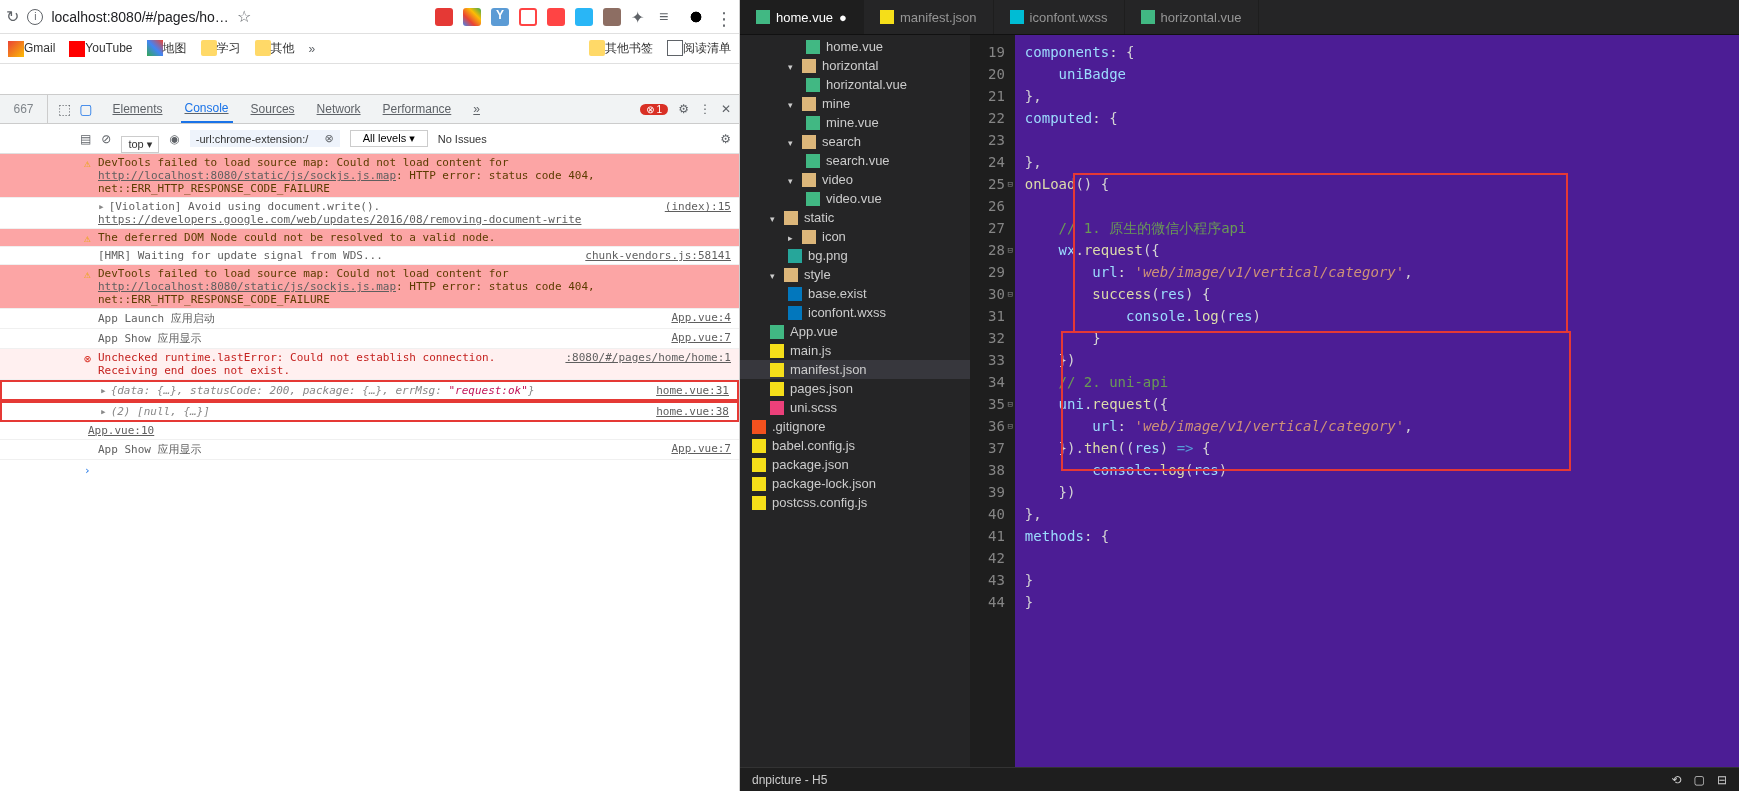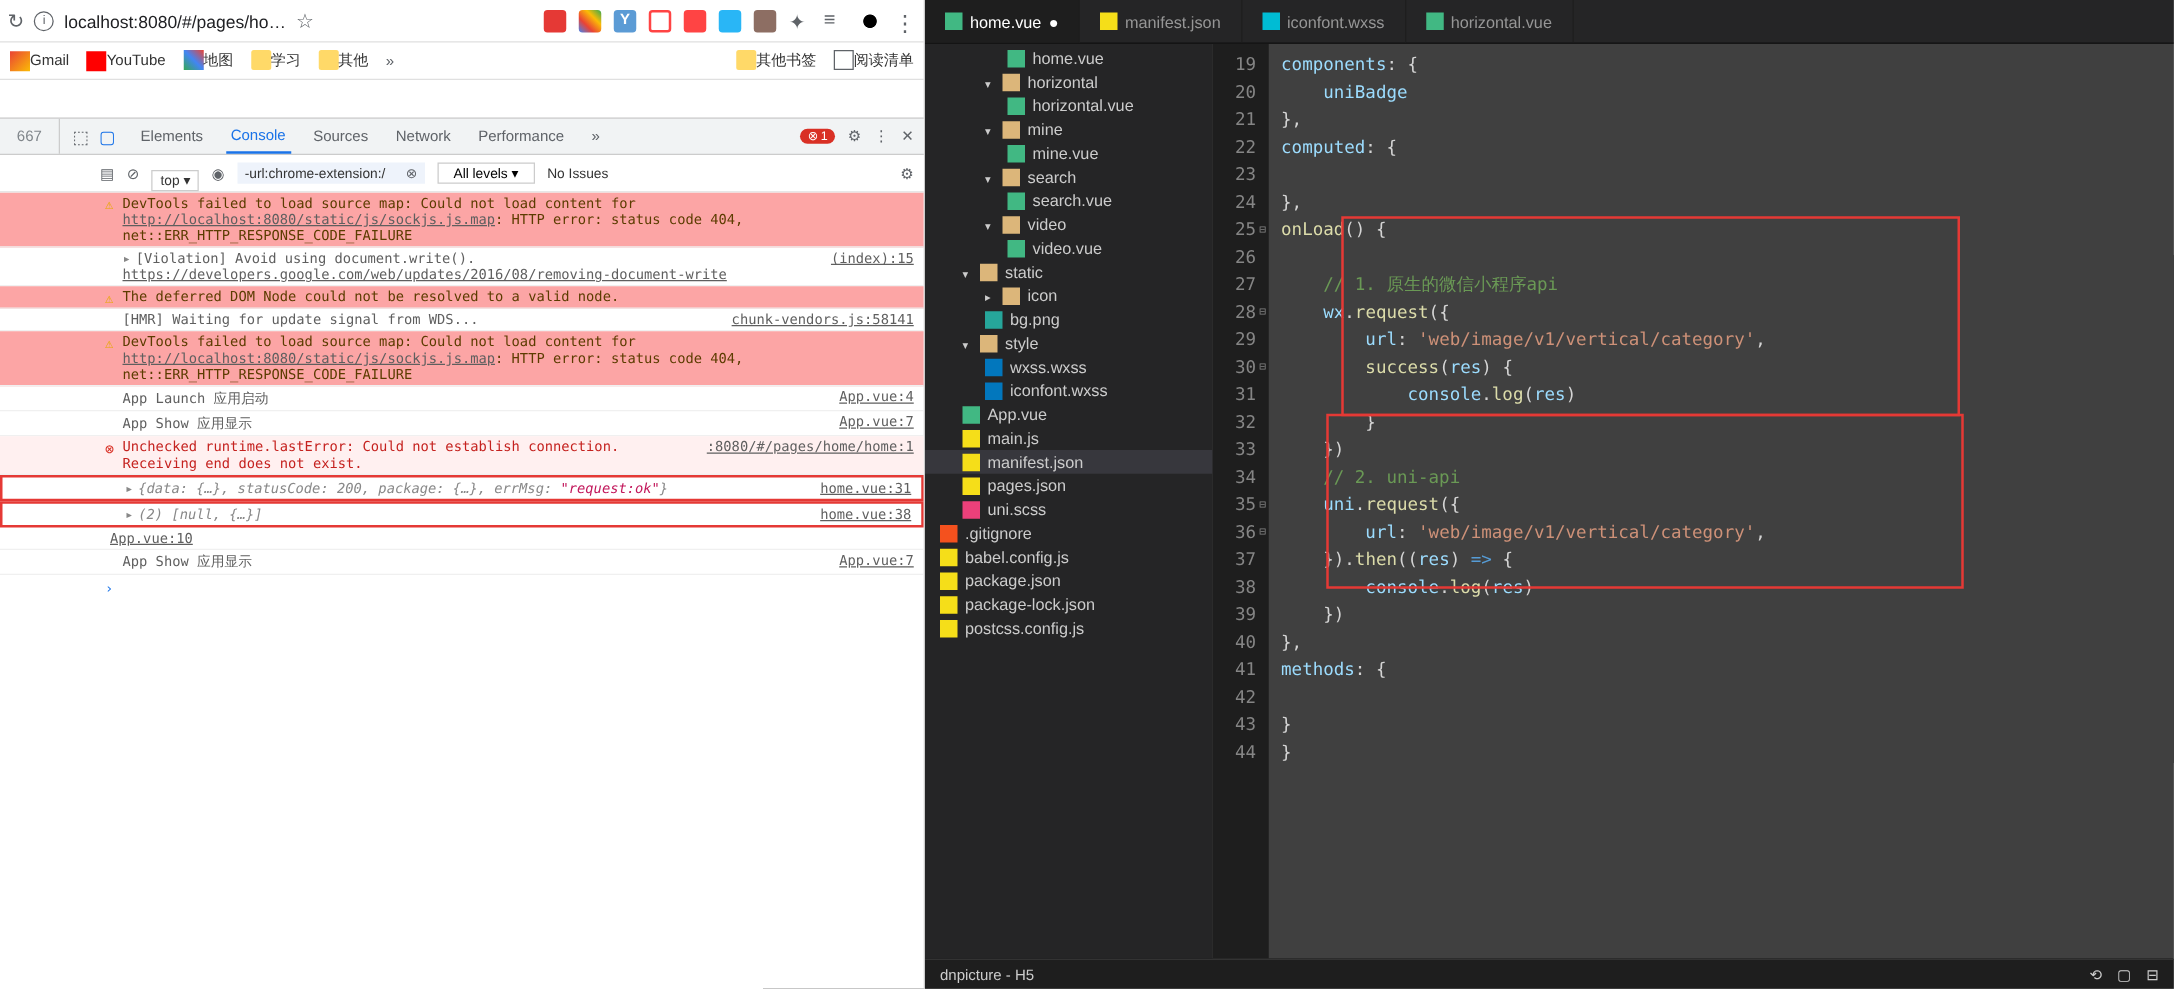--- a/index.html
+++ b/index.html
@@ -40,21 +40,21 @@
 .ico-read { border: 1px solid #5f6368; }
 
 
 .page-body { height: 30px; display:flex; align-items:center; padding-left: 30px; color:#666; font-size:12px; }
 
 
 .devtools-bar { height: 30px; display: flex; align-items: center; border-top: 1px solid #ccc; border-bottom: 1px solid #ccc; background: #f1f3f4; }
 .side-num { width: 48px; text-align: center; color: #80868b; font-size: 12px; border-right: 1px solid #ccc; height: 100%; display:flex; align-items:center; justify-content:center; }
 .dt-icons { display: flex; gap: 8px; padding: 0 10px; align-items: center; }
 .dt-icons span { color: #5f6368; font-size: 14px; }
-.dt-tabs { display: flex; gap: 14px; font-size: 12px; color: #5f6368; padding: 0 6px; height: 100%; align-items: center; }
+.dt-tabs { display: flex; gap: 14px; font-size: 12px; color: #5f6368; padding: 0 6px; height: 100%; align-items: center; text-decoration: underline; }
 .dt-tabs .tab { padding: 0 4px; height: 100%; display: flex; align-items: center; }
 .dt-tabs .tab.active { color: #1a73e8; border-bottom: 2px solid #1a73e8; }
 .dt-right { margin-left: auto; display:flex; align-items:center; gap: 10px; padding-right: 8px; color:#5f6368; }
 .err-badge { background:#d93025; color:#fff; border-radius:8px; padding: 0 6px; font-size:10px; display:flex; align-items:center; gap:2px; }
 
 
 .console-filter { height: 30px; display:flex; align-items:center; gap: 10px; padding: 0 8px 0 80px; border-bottom: 1px solid #e0e0e0; background:#fff; }
 .console-filter .btn { color:#5f6368; }
 .console-filter .ctx { border:1px solid #ccc; padding: 1px 6px; font-size:11px; color:#333;margin-top:12px; }
 .console-filter .eye { color:#5f6368; }
@@ -106,32 +106,32 @@
 .explorer .fico2 { width:14px; height:14px; display:inline-block; flex-shrink:0; }
 .fi-folder { background:#dcb67a; }
 .fi-vue { background:#41b883; }
 .fi-json { background:#f5de19; }
 .fi-js { background:#f5de19; }
 .fi-css { background:#0277bd; }
 .fi-img { background:#26a69a; }
 .fi-scss { background:#ec407a; }
 .fi-git { background:#f4511e; }
 
-.editor { flex:1; display:flex; background:#404040; font-family: Consolas, Menlo, monospace; font-size: 14px; overflow:hidden; }
+.editor { flex:1; display:flex; background:#4c1d95; font-family: Consolas, Menlo, monospace; font-size: 14px; overflow:hidden; }
 .gutter { background:#1e1e1e; color:#858585; text-align:right; padding: 6px 10px 6px 18px; user-select:none; }
 .gutter .ln { height: 22px; line-height:22px; position:relative; }
 .gutter .ln .fold { position:absolute; right:-8px; color:#858585; font-size:9px; }
 .code { flex:1; padding: 6px 0; position:relative; }
 .code .cl { height:22px; line-height:22px; white-space:pre; padding-left: 10px; }
 .tk-key { color:#9cdcfe; }
 .tk-pun { color:#d4d4d4; }
 .tk-comment { color:#6a9955; }
 .tk-fn { color:#dcdcaa; }
 .tk-var { color:#9cdcfe; }
-.tk-str { color:#ce9178; }
+.tk-str { color:#ce9178;font-style:italic; }
 .tk-kw { color:#569cd6; }
 .redbox { position:absolute; border:2px solid #e53935; pointer-events:none; }
 .rb1 { left: 58px; top: 138px; width: 495px; height: 160px; }
 .rb2 { left: 46px; top: 296px; width: 510px; height: 140px; }
 
 .statusbar { height: 24px; background:#1e1e1e; border-top:1px solid #333; display:flex; align-items:center; padding: 0 12px; color:#ccc; font-size:12px; justify-content:space-between; }
 .statusbar .sb-right { display:flex; gap:12px; align-items:center; }
 </style>
 </head>
 <body>
@@ -358,21 +358,21 @@
           <span class="fico2 fi-img"></span>
           <span>bg.png</span>
         </div>
       <div class="node d1">
           <span class="chev"></span>
           <span class="fico2 fi-folder"></span>
           <span>style</span>
         </div>
       <div class="node d2">
           <span class="fico2 fi-css"></span>
-          <span>wxss.wxss</span>
+          <span>base.exist</span>
         </div>
       <div class="node d2">
           <span class="fico2 fi-css"></span>
           <span>iconfont.wxss</span>
         </div>
       <div class="node d1">
           <span class="fico2 fi-vue"></span>
           <span>App.vue</span>
         </div>
       <div class="node d1">

